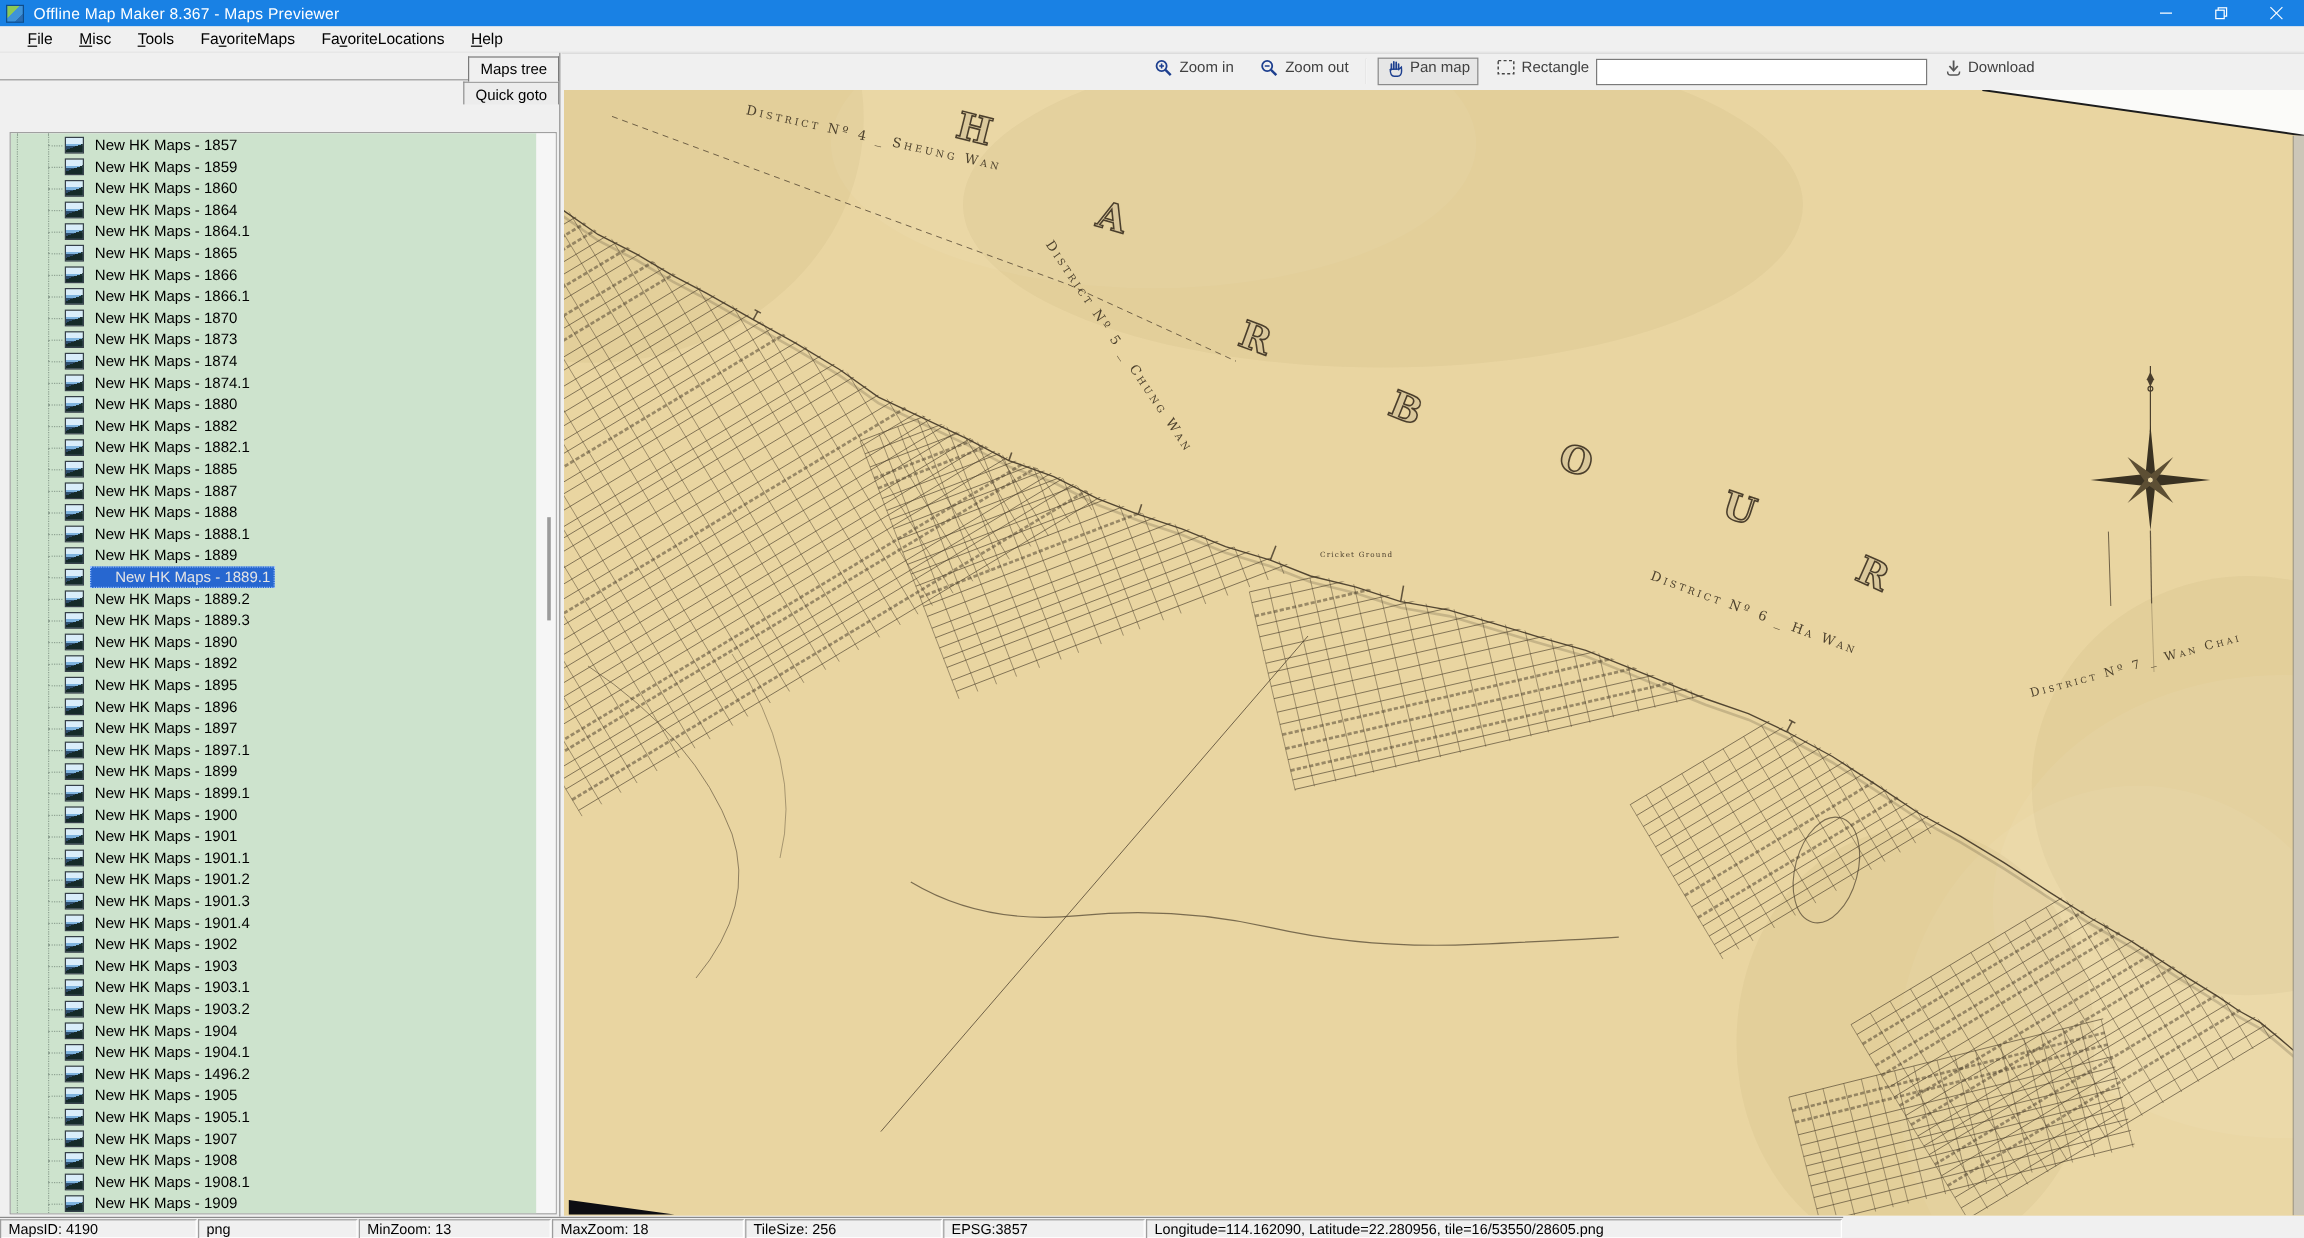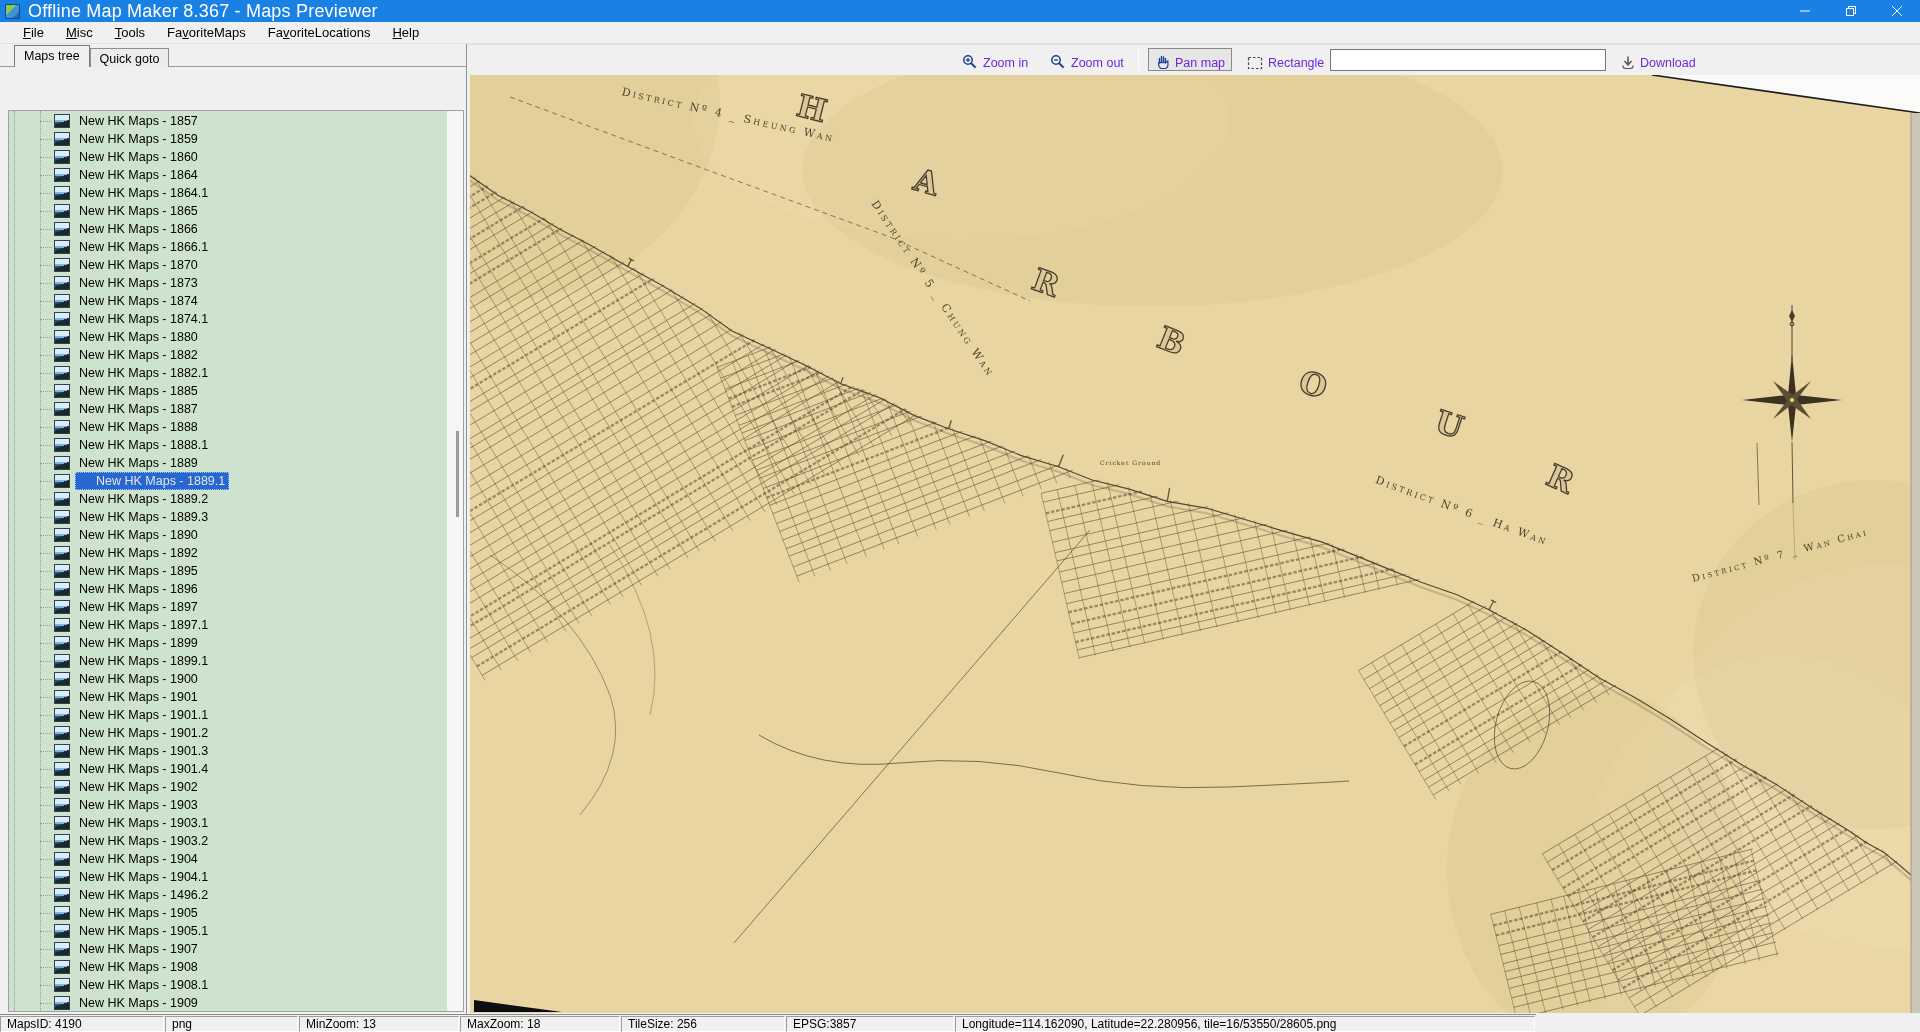--- a/index.html
+++ b/index.html
@@ -1,33 +1,33 @@
 <!DOCTYPE html>
 <html><head>
 <meta charset="utf-8">
 <style>
   * { box-sizing: border-box; margin: 0; padding: 0; }
   html,body { width:1920px; height:1032px; overflow:hidden; font-family:"Liberation Sans",sans-serif; background:#f0f0f0; }
 
   
   .titlebar{position:absolute;left:0;top:0;width:1920px;height:22px;background:#1981e4;display:flex;align-items:center;color:#fff;}
   .app-icon{width:15px;height:15px;margin:0 8px 0 5px;border:1px solid #0f4d8a;background:linear-gradient(135deg,#8cc855 0 40%,#3f93d8 40% 75%,#2b6cb0 75%);}
-  .title-text{font-size:18px;letter-spacing:.2px;text-align:right;}
+  .title-text{font-size:13px;letter-spacing:.2px;text-align:right;}
   .win-controls{margin-left:auto;display:flex;height:22px;}
   .win-btn{width:46px;height:22px;display:flex;align-items:center;justify-content:center;}
   .win-btn svg{display:block}
 
   
   .menubar{position:absolute;left:0;top:22px;width:1920px;height:22px;background:#f0f0f0;display:flex;align-items:center;padding-left:12px;border-bottom:1px solid #e3e3e3;}
   .mitem{font-size:13px;color:#000;padding:3px 11px;}
   .mitem u{text-decoration:underline;}
 
   
   .left-panel{position:absolute;left:0;top:44px;width:467px;height:970px;background:#f0f0f0;border-right:1px solid #909090;}
-  .tabstrip{position:absolute;left:0;top:2px;width:466px;height:21px;border-bottom:1px solid #9a9a9a;display:flex;align-items:flex-end;padding-left:14px;}
+  .tabstrip{position:absolute;left:0;top:2px;width:466px;height:21px;border-bottom:1px solid #9a9a9a;display:flex;align-items:flex-end;padding-left:14px;flex-direction:column;}
   .tab{font-size:12.5px;padding:3px 9px 3px;border:1px solid #8f8f8f;border-bottom:none;background:#ececec;position:relative;top:1px;height:19px;}
   .tab.active{background:#f0f0f0;height:22px;z-index:2;border-color:#7a7a7a;}
   .searchrow{position:absolute;left:0;top:34px;width:466px;height:26px;}
   .combo{position:absolute;left:12px;top:0;width:176px;height:25px;background:#fff;border:1px solid #7a7a7a;font-size:12.5px;display:flex;align-items:center;padding-left:5px;}
   .combo-arrow{position:absolute;right:1px;top:1px;width:17px;height:21px;background:#e1e1e1;border-left:1px solid #adadad;display:flex;align-items:center;justify-content:center;}
   .combo-arrow:after{content:'';border:4px solid transparent;border-top:5px solid #333;margin-top:4px;}
   .searchinput{position:absolute;left:193px;top:0;width:222px;height:25px;border:1px solid #7a7a7a;background:#fff;font-size:12.5px;padding:0 4px;font-family:"Liberation Sans",sans-serif;}
   .searchbtn{position:absolute;left:427px;top:0;width:31px;height:25px;background:linear-gradient(#f5f5f5,#dedede);border:1px solid #8a8a8a;display:flex;align-items:center;justify-content:center;}
 
   
@@ -40,21 +40,21 @@
   .ticon{width:16px;height:14px;margin-left:45px;flex:0 0 16px;border:1px solid #36404a;
      background:linear-gradient(160deg,transparent 58%,rgba(18,38,33,.9) 58%),
                 linear-gradient(180deg,#d9edfa 0 42%,#7fb4de 42% 58%,#2e4e6d 58% 100%);}
   .tlabel{font-size:12.5px;color:#000;margin-left:5px;padding:1px 3px;border:1px solid transparent;white-space:nowrap;}
   .trow.sel .tlabel{background:#2767d0;color:#e5e5e5;border:1px dotted #9cc2ff;padding-left:20px;}
   .vscroll{position:absolute;left:438px;top:0;width:18px;height:900px;background:#f6f6f6;}
   .vthumb{position:absolute;left:9px;top:320px;width:3px;height:86px;background:#9b9b9b;}
 
   
   .toolbar{position:absolute;left:468px;top:44px;width:1452px;height:31px;background:#f0f0f0;border-top:1px solid #dcdcdc;}
-  .tbtn{position:absolute;top:3px;height:23px;display:flex;align-items:flex-end;gap:5px;font-size:12.5px;color:#6d28d9;padding:0 6px;border:1px solid transparent;}
+  .tbtn{position:absolute;top:3px;height:23px;display:flex;align-items:flex-start;gap:5px;font-size:12.5px;color:#404040;padding:0 6px;border:1px solid transparent;}
   .tbtn.pressed{background:#e6e6e6;border:1px solid #8a8a8a;}
   .tsep{position:absolute;top:4px;left:670px;width:1px;height:21px;background:#b5b5b5;border-right:1px solid #fff;}
   .tinput{position:absolute;left:862px;top:4px;width:276px;height:22px;border:1px solid #7a7a7a;background:#fff;font-size:12.5px;padding:0 4px;font-family:"Liberation Sans",sans-serif;}
   .nv{stroke:#1d3f8f;fill:none;}
 
   
   .map-viewport{position:absolute;left:470px;top:75px;width:1450px;height:938px;background:#e9d5a1;overflow:hidden;}
   .map-letter{position:absolute;font-family:"DejaVu Serif",serif;font-weight:700;font-size:31px;
      color:rgba(231,213,166,.85);-webkit-text-stroke:1.3px rgba(66,55,38,.95);
      text-shadow:0 0 1px rgba(66,55,38,.55);transform-origin:top left;}

